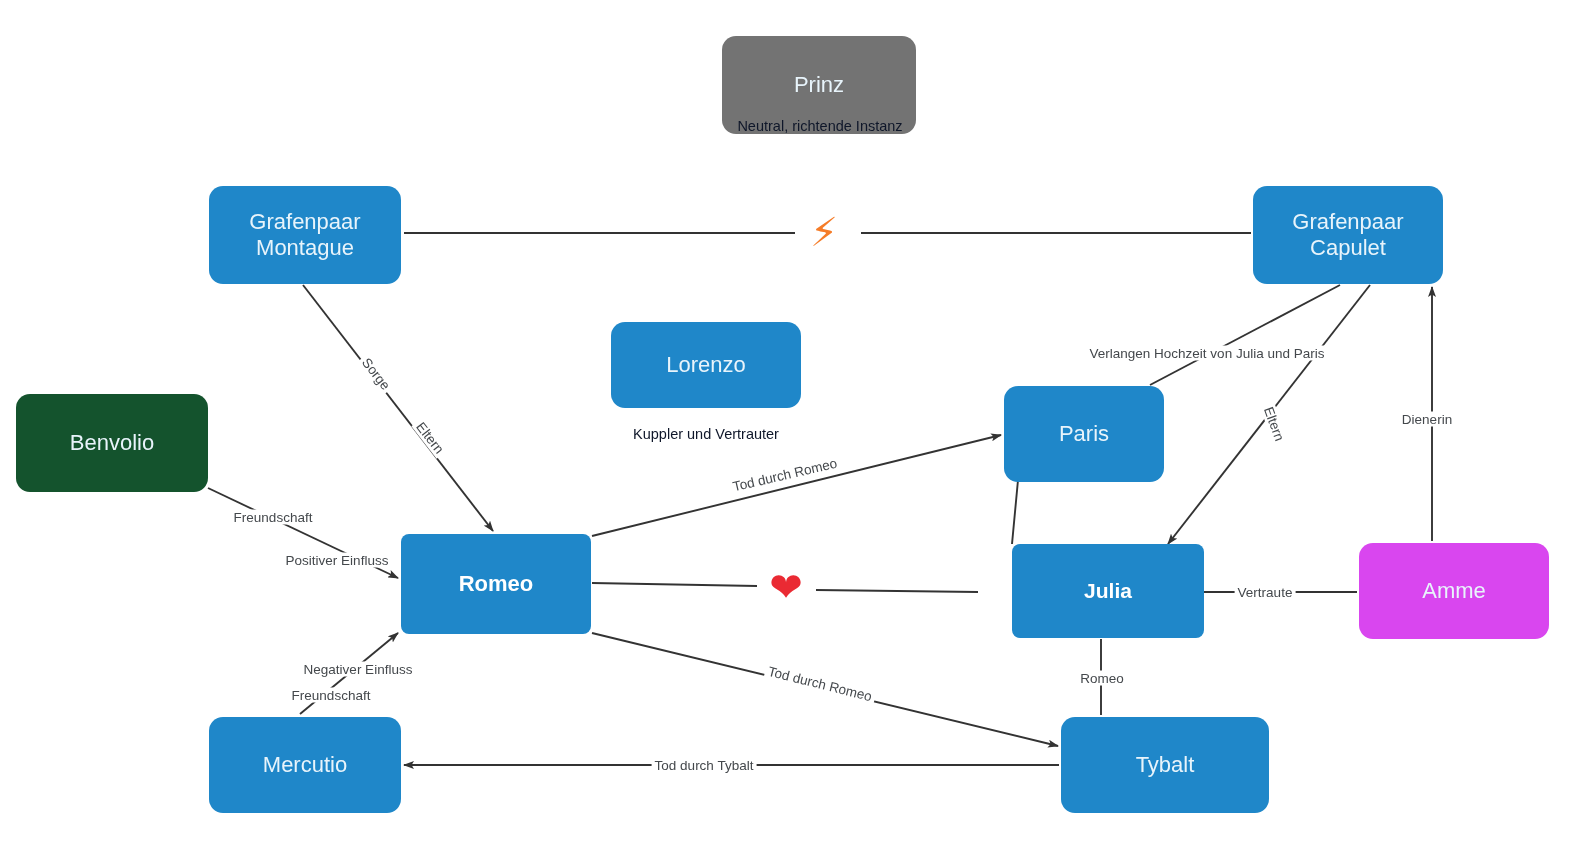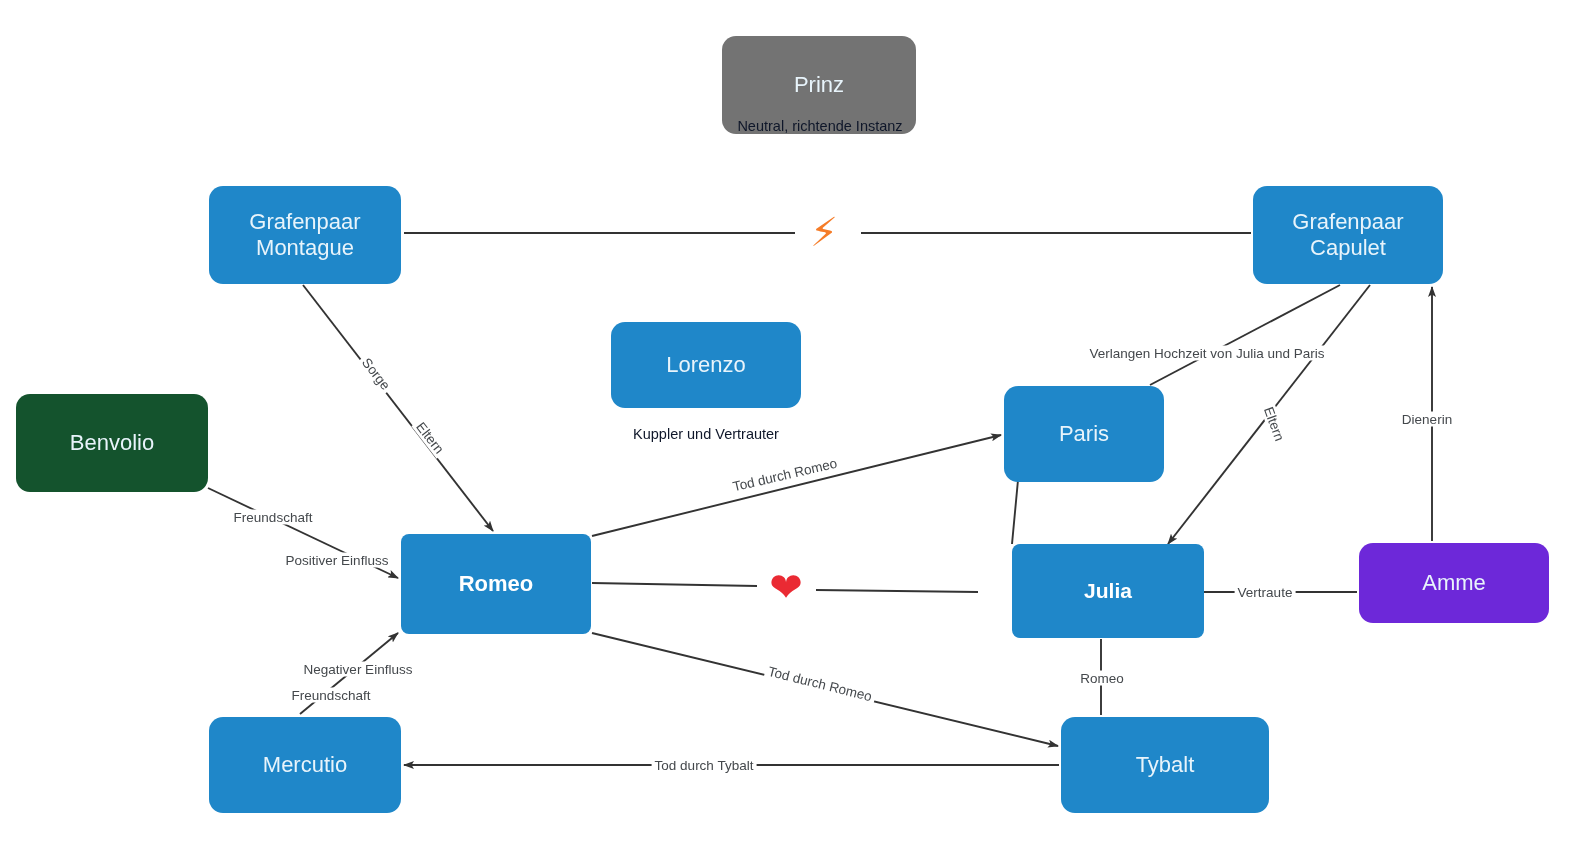--- a/index.html
+++ b/index.html
@@ -111,21 +111,21 @@
       </div>
       <div class="node rounded" style="left: 1004px; top: 386px; width: 160px; height: 96px; font-size: 22px; background: rgb(31, 135, 201);">
         <span>Paris</span>
       </div>
       <div class="node sharp bold" style="left: 401px; top: 534px; width: 190px; height: 100px; font-size: 22px; background: rgb(31, 135, 201);">
         <span>Romeo</span>
       </div>
       <div class="node sharp bold" style="left: 980px; top: 544px; width: 192px; height: 94px; font-size: 21px; background: rgb(31, 135, 201); margin-left: 32px;">
         <span>Julia</span>
       </div>
-      <div class="node rounded" style="left: 1359px; top: 543px; width: 190px; height: 80px; font-size: 22px; background: #6d28d9;">
+      <div class="node rounded" style="left: 1359px; top: 543px; width: 190px; height: 96px; font-size: 22px; background: #d946ef;">
         <span>Amme</span>
       </div>
       <div class="node rounded" style="left: 209px; top: 717px; width: 192px; height: 96px; font-size: 22px; background: rgb(31, 135, 201);">
         <span>Mercutio</span>
       </div>
       <div class="node rounded" style="left: 1061px; top: 717px; width: 208px; height: 96px; font-size: 22px; background: rgb(31, 135, 201);">
         <span>Tybalt</span>
       </div>
     </div>
   <div id="captions-group">

